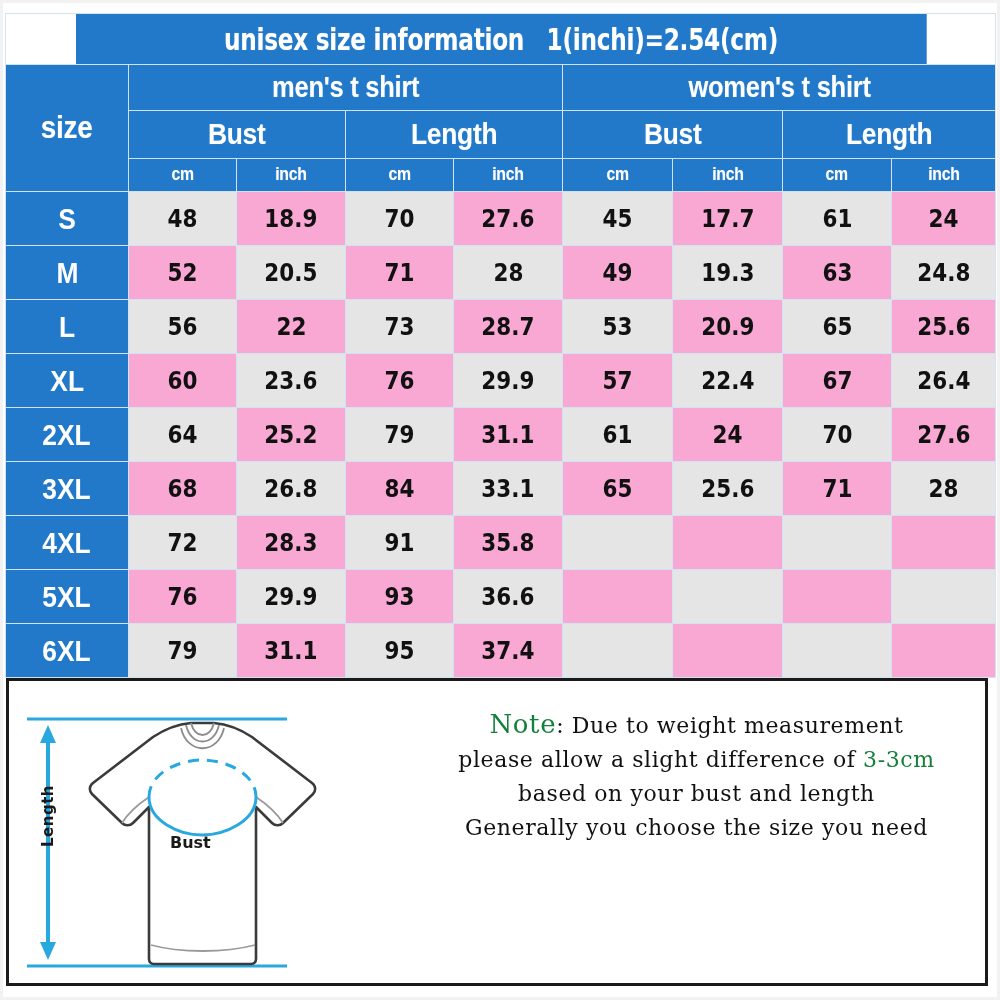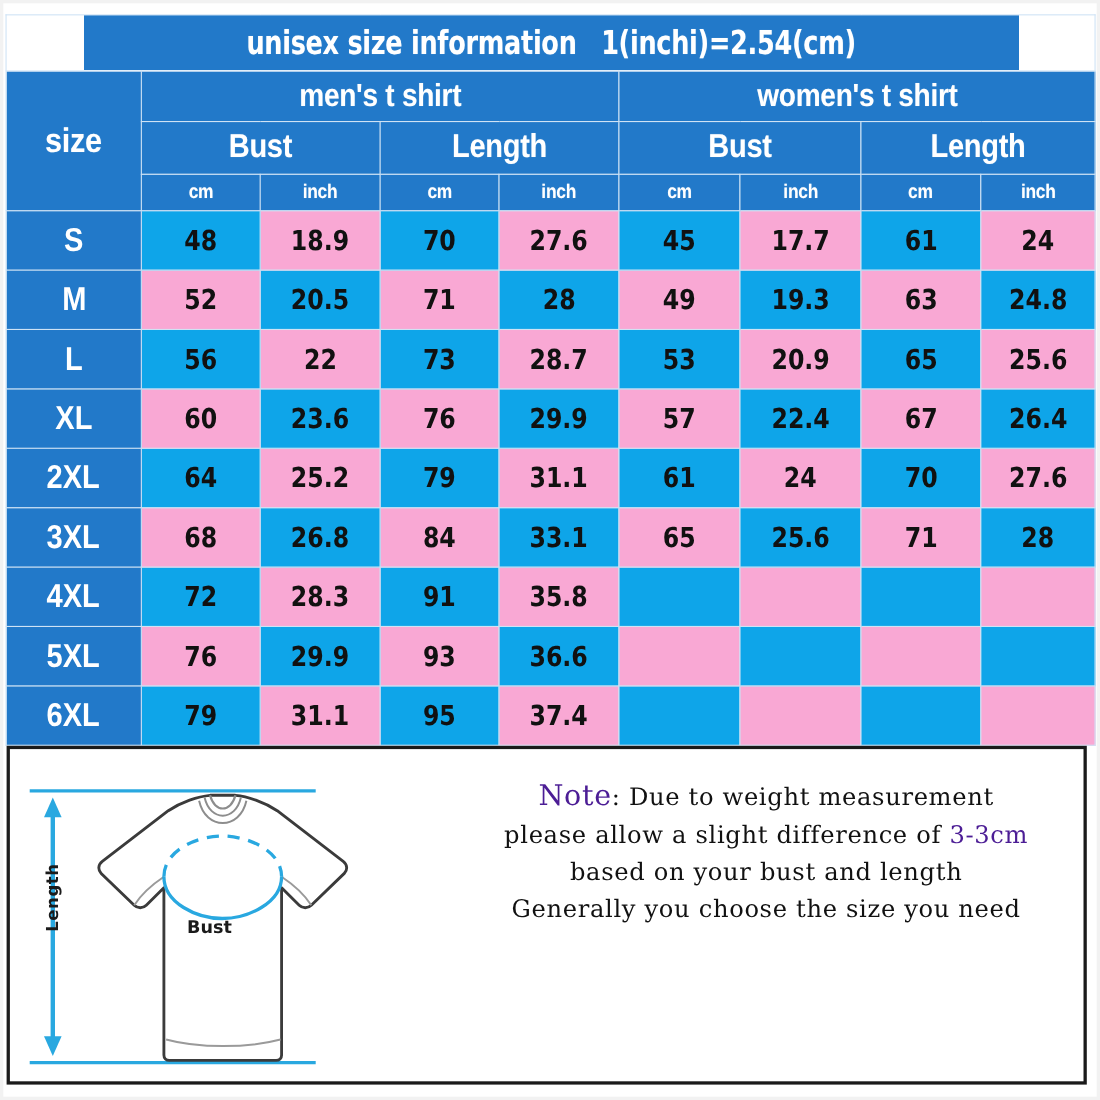--- a/index.html
+++ b/index.html
@@ -105,21 +105,21 @@
     white-space: nowrap;
   }
   td.val {
     font-size: 25px;
     font-weight: bold;
     color: #111111;
     border: 1px solid #ffffff;
     font-family: "DejaVu Sans", sans-serif;
   }
   td.val .v-inner { display:inline-block; transform: scaleX(0.86); }
-  td.cell-white { background: #0ea5e9; }
+  td.cell-white { background: #e5e5e5; }
   td.cell-gray  { background: #f9a8d4; }
 
   
   #note-panel {
     position: absolute;
     left: 6px;
     top: 678px;
     width: 982px;
     height: 308px;
     border: 3px solid #1a1a1a;
@@ -173,21 +173,21 @@
     top: 26px;
     width: 575px;
     text-align: center;
     font-family: "DejaVu Serif", serif;
     font-size: 22px;
     line-height: 34px;
     color: #111111;
     letter-spacing: 0.6px;
   }
   #note-text .line { white-space: nowrap; }
-  .red { color: #4c1d95; }
+  .red { color: #15803d; }
   .note-word { font-size: 26px; }
 </style>
 </head>
 <body>
 
 <div id="page">
 
   <div id="size-table-wrap">
     <table class="size-table">
       <colgroup>

